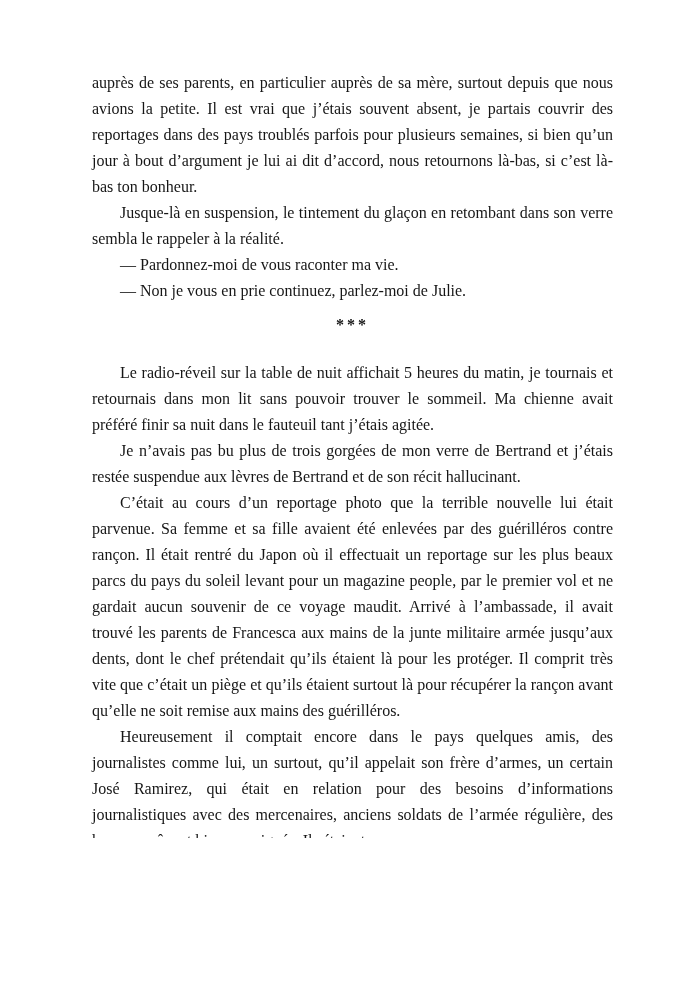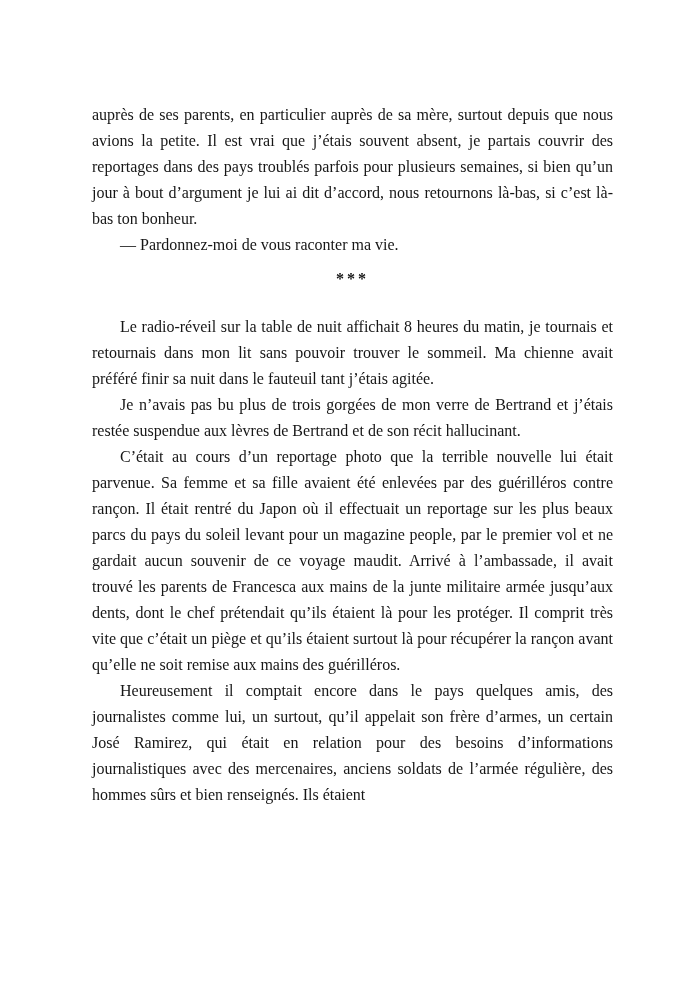--- a/index.html
+++ b/index.html
@@ -8,21 +8,20 @@
     background: #ffffff;
   }
   .book-page {
     position: relative;
     width: 700px;
     height: 838px;
     background: #ffffff;
     font-family: "Liberation Serif", serif;
     color: #161616;
     overflow: hidden;
-    margin-top: 32px;
   }
   .text-block {
     position: absolute;
     left: 92px;
     top: 70px;
     width: 521px;
     font-size: 16px;
     line-height: 26px;
     text-align: justify;
     text-justify: inter-word;
@@ -49,21 +48,23 @@
     font-size: 15px;
     line-height: 26px;
   }
 </style>
 </head>
 <body>
 
 <div class="book-page">
   <div class="text-block">
     <p class="para no-indent">auprès de ses parents, en particulier auprès de sa mère, surtout depuis que nous avions la petite. Il est vrai que j’étais souvent absent, je partais couvrir des reportages dans des pays troublés parfois pour plusieurs semaines, si bien qu’un jour à bout d’argument je lui ai dit d’accord, nous retournons là-bas, si c’est là-bas ton bonheur.</p>
+    <p class="para">Jusque-là en suspension, le tintement du glaçon en retombant dans son verre sembla le rappeler à la réalité.</p>
     <p class="para">— Pardonnez-moi de vous raconter ma vie.</p>
+    <p class="para">— Non je vous en prie continuez, parlez-moi de Julie.</p>
     <div class="separator">***</div>
-    <p class="para">Le radio-réveil sur la table de nuit affichait 8 heures du matin, je tournais et retournais dans mon lit sans pouvoir trouver le sommeil. Ma chienne avait préféré finir sa nuit dans le fauteuil tant j’étais agitée.</p>
+    <p class="para">Le radio-réveil sur la table de nuit affichait 5 heures du matin, je tournais et retournais dans mon lit sans pouvoir trouver le sommeil. Ma chienne avait préféré finir sa nuit dans le fauteuil tant j’étais agitée.</p>
     <p class="para">Je n’avais pas bu plus de trois gorgées de mon verre de Bertrand et j’étais restée suspendue aux lèvres de Bertrand et de son récit hallucinant.</p>
     <p class="para">C’était au cours d’un reportage photo que la terrible nouvelle lui était parvenue. Sa femme et sa fille avaient été enlevées par des guérilléros contre rançon. Il était rentré du Japon où il effectuait un reportage sur les plus beaux parcs du pays du soleil levant pour un magazine people, par le premier vol et ne gardait aucun souvenir de ce voyage maudit. Arrivé à l’ambassade, il avait trouvé les parents de Francesca aux mains de la junte militaire armée jusqu’aux dents, dont le chef prétendait qu’ils étaient là pour les protéger. Il comprit très vite que c’était un piège et qu’ils étaient surtout là pour récupérer la rançon avant qu’elle ne soit remise aux mains des guérilléros.</p>
     <p class="para">Heureusement il comptait encore dans le pays quelques amis, des journalistes comme lui, un surtout, qu’il appelait son frère d’armes, un certain José Ramirez, qui était en relation pour des besoins d’informations journalistiques avec des mercenaires, anciens soldats de l’armée régulière, des hommes sûrs et bien renseignés. Ils étaient</p>
   </div>
   <div class="page-number">29</div>
 </div>
 
 </body></html>

